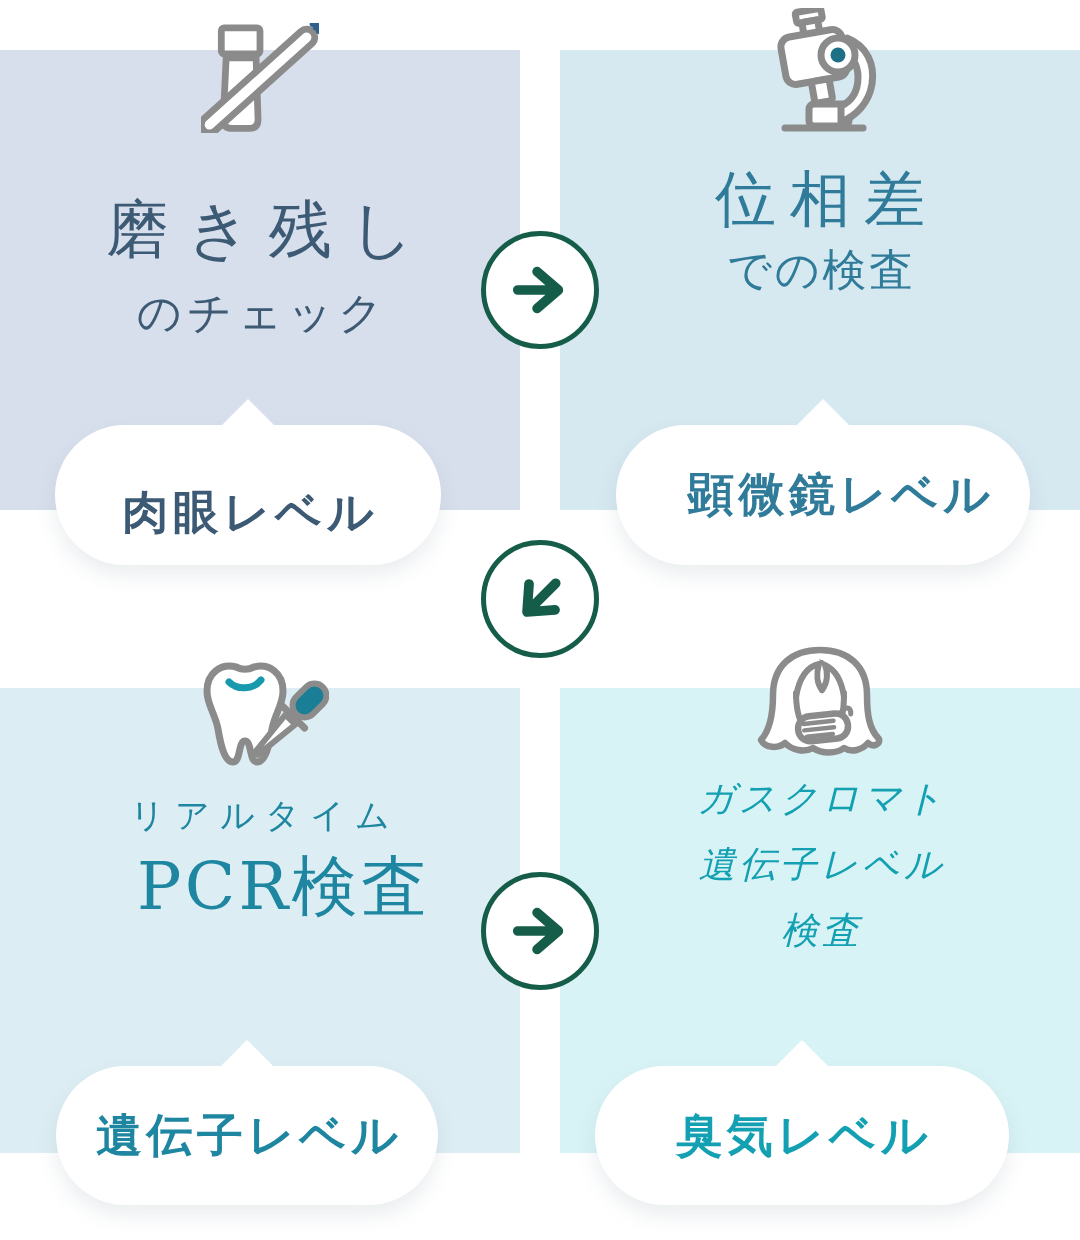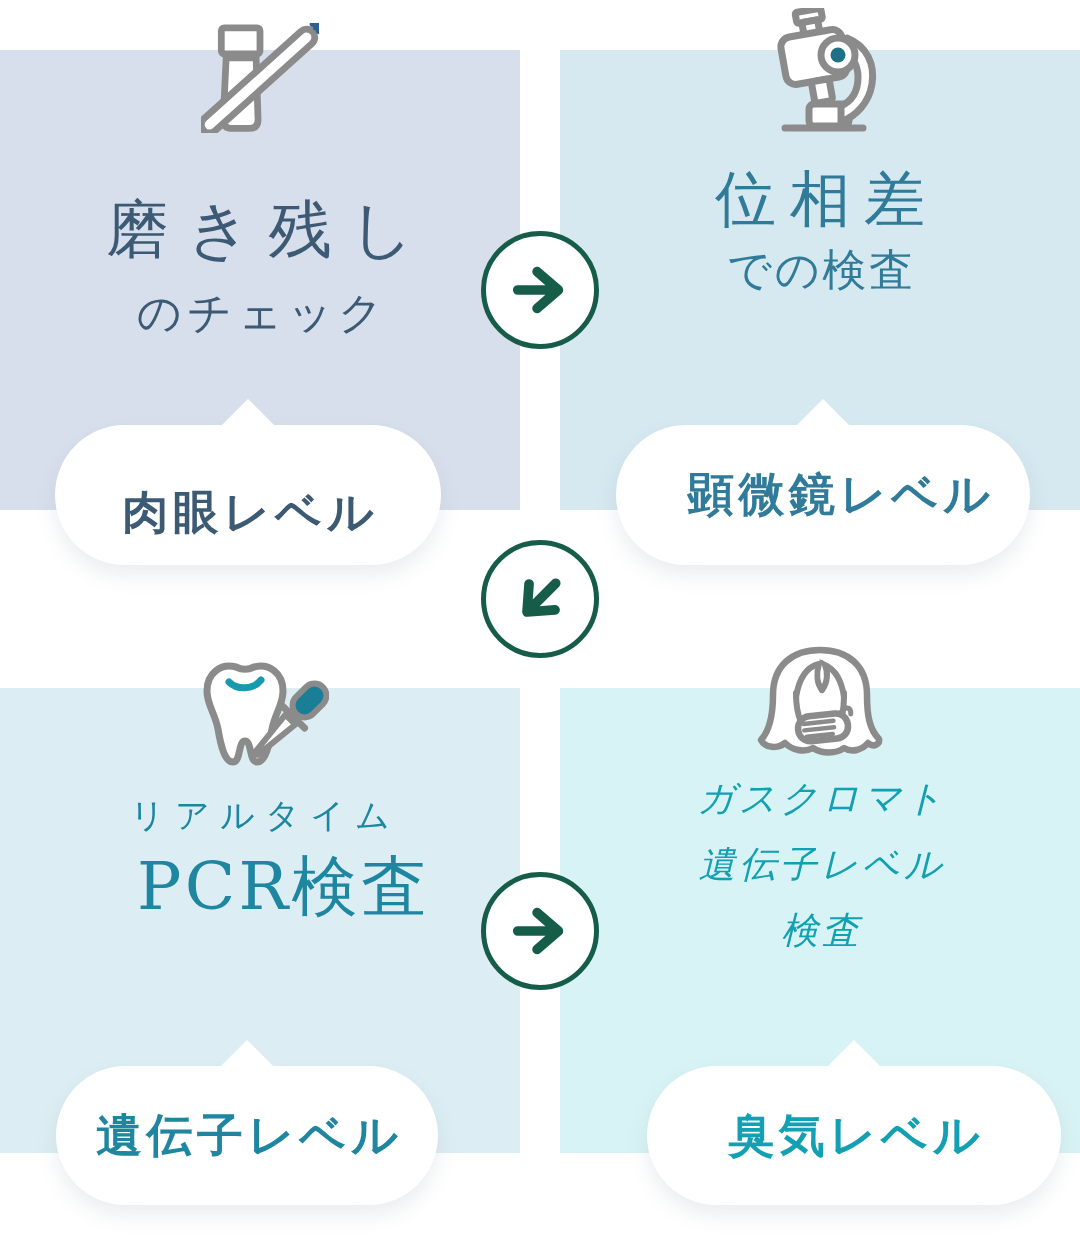--- a/index.html
+++ b/index.html
@@ -41,21 +41,21 @@
          display:flex;align-items:center;justify-content:center;
          box-shadow:0 10px 20px rgba(125,145,155,0.16);}
   .badge .tri{position:absolute;top:-26px;left:50%;transform:translateX(-50%);
               width:0;height:0;border-left:27px solid transparent;
               border-right:27px solid transparent;border-bottom:27px solid #ffffff;}
   .badge-label{font-family:"DejaVu Sans","Liberation Sans",sans-serif;font-weight:700;
                font-size:46px;letter-spacing:0.10em;text-indent:0.10em;white-space:nowrap;}
   #badge-1{left:55px; top:425px; width:386px;height:140px;}
   #badge-2{left:616px;top:425px; width:414px;height:140px;}
   #badge-3{left:56px; top:1066px;width:382px;height:139px;}
-  #badge-4{left:647px;top:1066px;width:414px;height:139px;}
+  #badge-4{left:595px;top:1066px;width:414px;height:139px;}
 
   
   .arrow{position:absolute;left:481px;width:118px;height:118px;border-radius:50%;
          background:#ffffff;border:5px solid #155d49;box-sizing:border-box;
          display:flex;align-items:center;justify-content:center;}
   #arrow-1{top:231px;}
   #arrow-2{top:540px;}
   #arrow-3{top:872px;}
   .arrow svg{width:58px;height:58px;display:block;}
   #arrow-2 svg{transform:rotate(135deg);}

